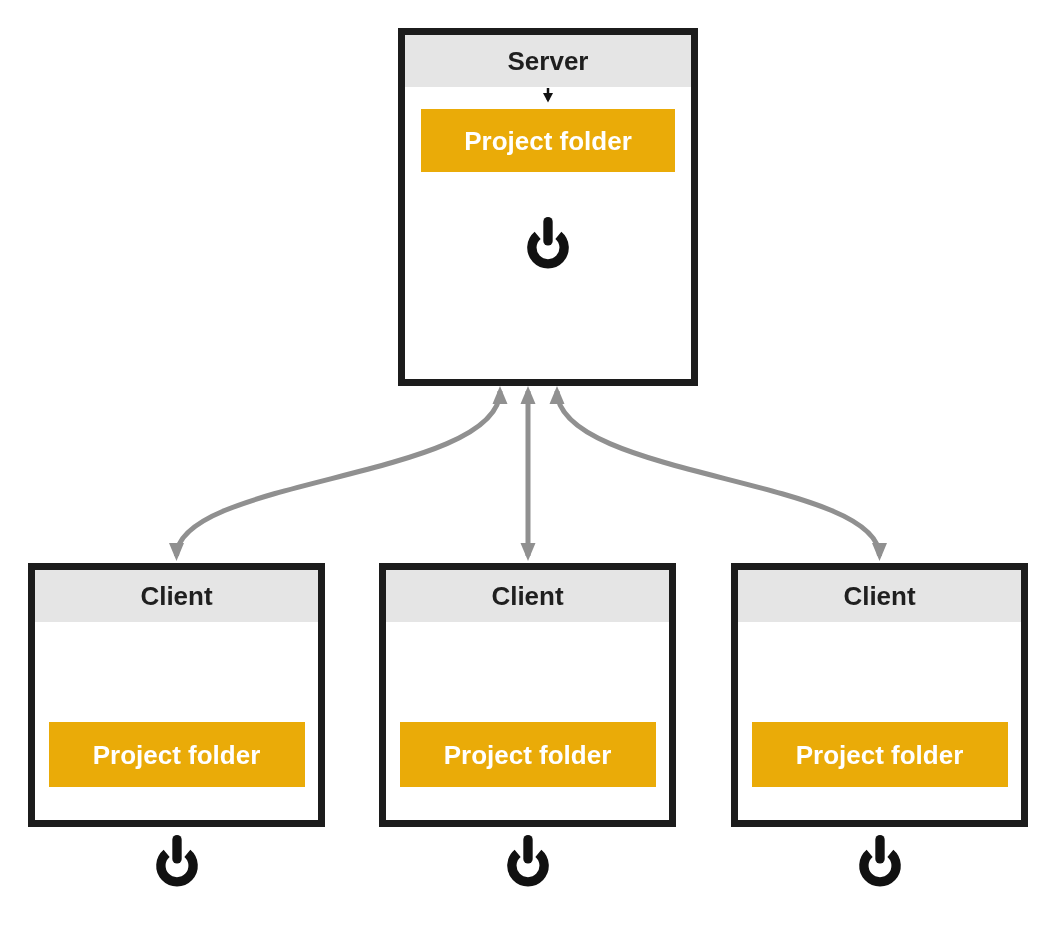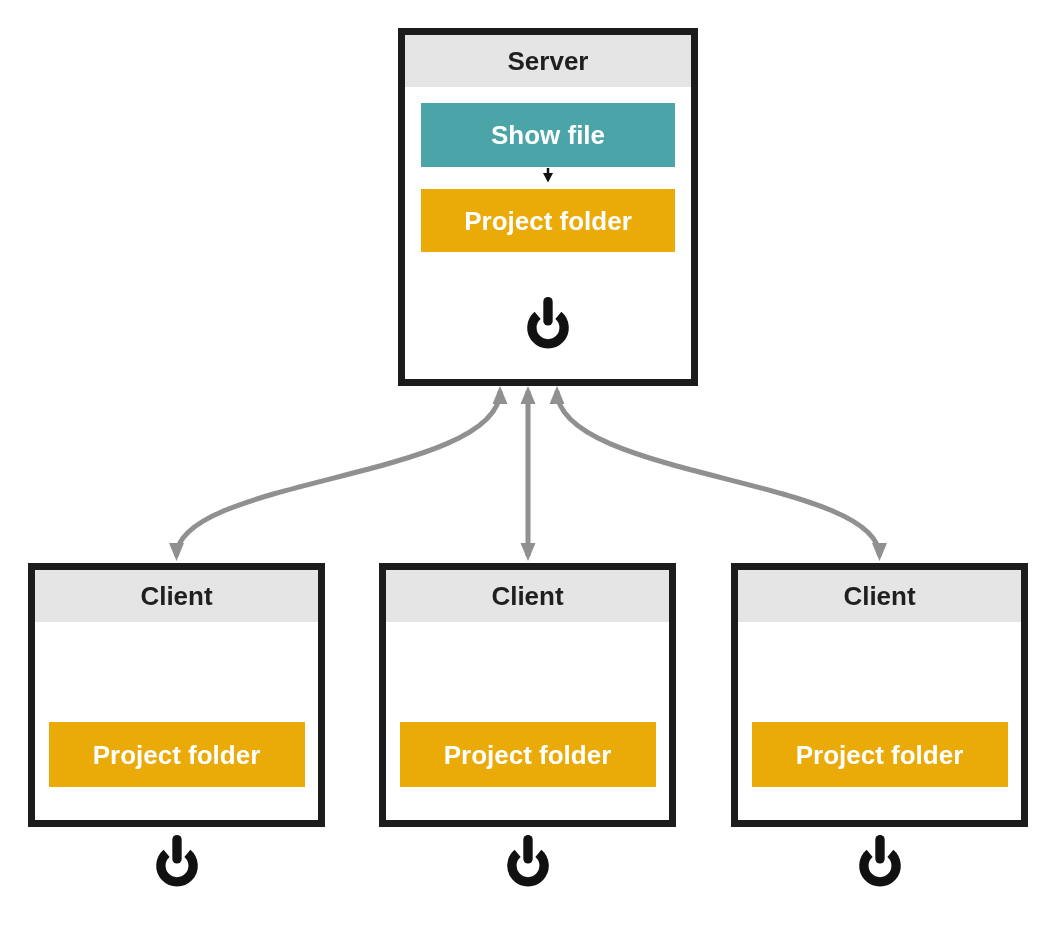--- a/index.html
+++ b/index.html
@@ -50,21 +50,20 @@
       </marker>
     </defs>
     <path d="M 500 391 C 500 478 176.5 478 176.5 556" fill="none" stroke="#909090" stroke-width="5" marker-start="url(#gray-head)" marker-end="url(#gray-head)"></path>
     <path d="M 528 391 L 528 556" fill="none" stroke="#909090" stroke-width="5" marker-start="url(#gray-head)" marker-end="url(#gray-head)"></path>
     <path d="M 557 391 C 557 478 879.5 478 879.5 556" fill="none" stroke="#909090" stroke-width="5" marker-start="url(#gray-head)" marker-end="url(#gray-head)"></path>
   </svg>
 
   <div class="node server-node" style="border-color: rgb(28, 28, 28);">
     <div class="node-header" style="background: rgb(229, 229, 229);">Server</div>
     <div class="node-body">
-      <div class="box-btn show-file-btn" style="background: rgb(74, 164, 168);">Show file</div>
       <svg class="mini-arrow" width="286" height="22" viewBox="0 0 286 22" xmlns="http://www.w3.org/2000/svg">
         <defs>
           <marker id="mini-head" viewBox="0 0 12 12" refX="8.5" refY="6" markerWidth="12" markerHeight="12" markerUnits="userSpaceOnUse" orient="auto">
             <path d="M1.5 1 L11 6 L1.5 11 Z" fill="#111111"></path>
           </marker>
         </defs>
         <line x1="143" y1="1" x2="143" y2="13" stroke="#111111" stroke-width="2.5" marker-end="url(#mini-head)"></line>
       </svg>
       <div class="box-btn server-proj-btn" style="background: rgb(234, 171, 8);">Project folder</div>
       <svg class="power-svg-server" width="46" height="52" viewBox="0 0 44 50" xmlns="http://www.w3.org/2000/svg">

